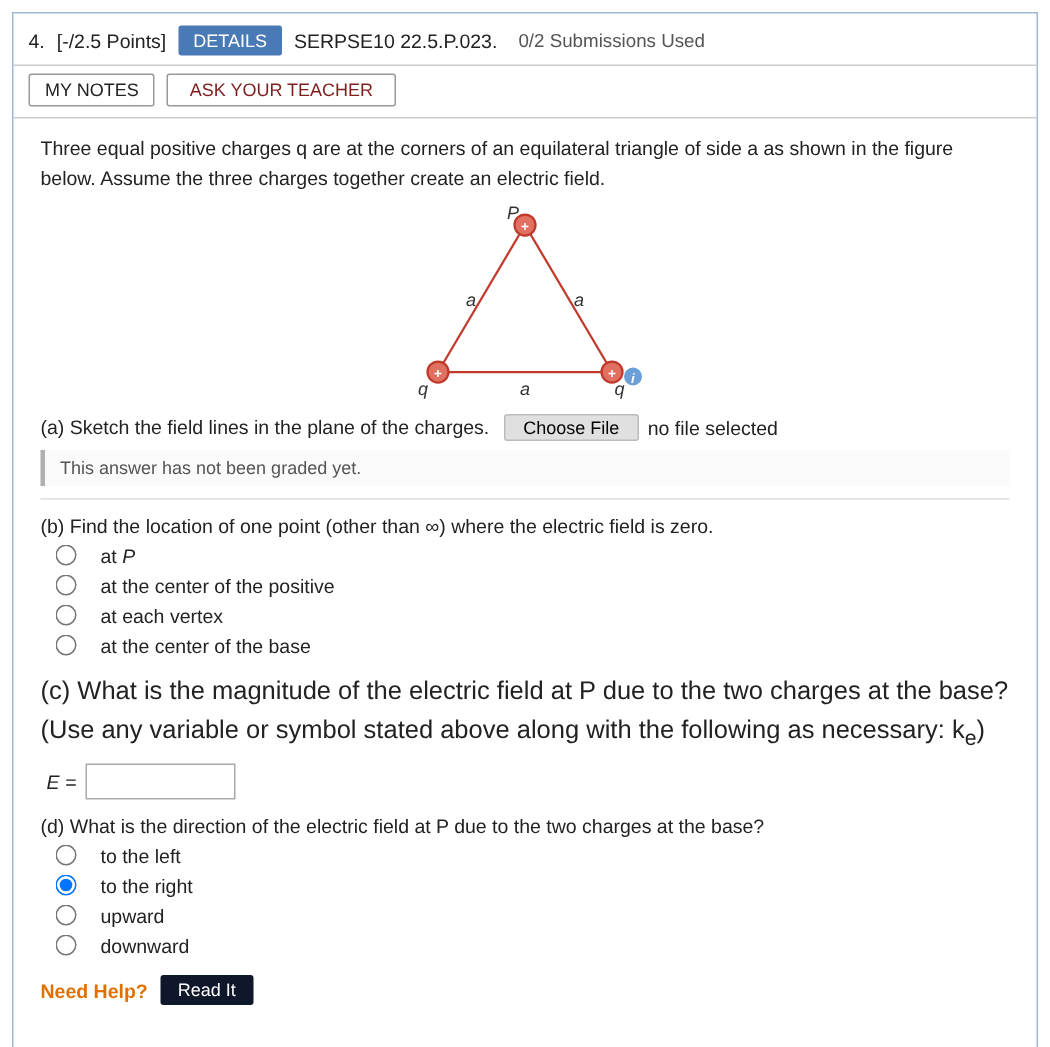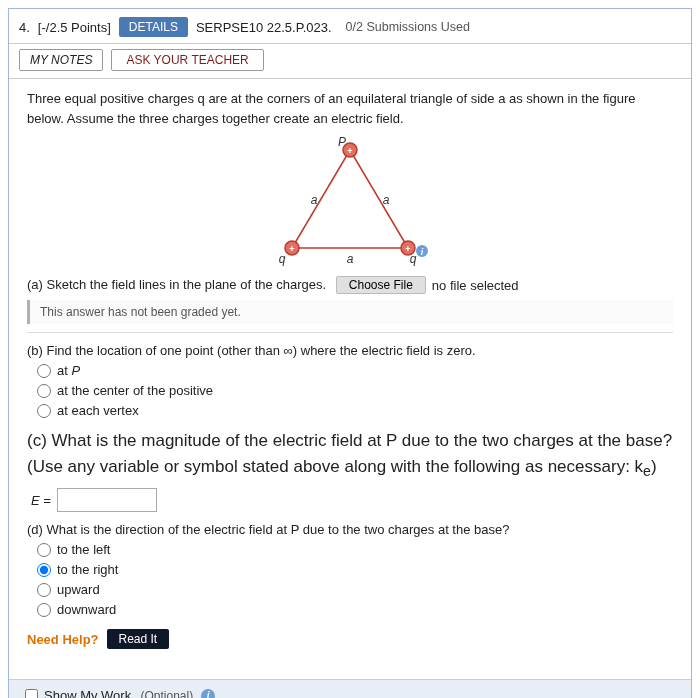--- a/index.html
+++ b/index.html
@@ -39,21 +39,20 @@
       border-radius: 2px;
     }
     .btn-mynotes {
       background: #fff;
       color: #222;
       border: 1.5px solid #999;
       padding: 3px 10px;
       font-size: 12px;
       cursor: pointer;
       border-radius: 2px;
-      font-style: italic;
     }
     .btn-askteacher {
       background: #fff;
       color: #7f1d1d;
       border: 1.5px solid #999;
       padding: 3px 14px;
       font-size: 12px;
       cursor: pointer;
       border-radius: 2px;
     }
@@ -109,22 +108,22 @@
       color: #555;
     }
     .radio-group {
       display: flex;
       flex-direction: column;
       gap: 5px;
       margin: 5px 0 8px 10px;
     }
     .radio-item {
       display: flex;
-      align-items: center;
-      gap: 6px;
+      align-items: flex-start;
+      gap: 16px;
       font-size: 13px;
     }
     .radio-item input[type="radio"] {
       width: 14px;
       height: 14px;
       cursor: pointer;
     }
     .part-c-text {
       font-size: 17px;
       margin-top: 10px;
@@ -281,20 +280,24 @@
         <span>at <span class="italic">P</span></span>
       </label>
       <label class="radio-item">
         <input type="radio" name="part_b" style="">
         <span>at the center of the positive</span>
       </label>
       <label class="radio-item">
         <input type="radio" name="part_b" style="">
         <span>at each vertex</span>
       </label>
+      <label class="radio-item">
+        <input type="radio" name="part_b" style="">
+        <span>at the center of the base</span>
+      </label>
     </div>
 
     <p class="part-c-text">
       <span>(c) What is the magnitude of the electric field at P due to the two charges at the base? (Use any variable or symbol stated above along with the following as necessary: k</span><sub>e</sub><span>)</span>
     </p>
     <div class="e-input-row">
       <span class="e-label italic">E =</span>
       <input class="e-input" type="text" style="">
     </div>
 

